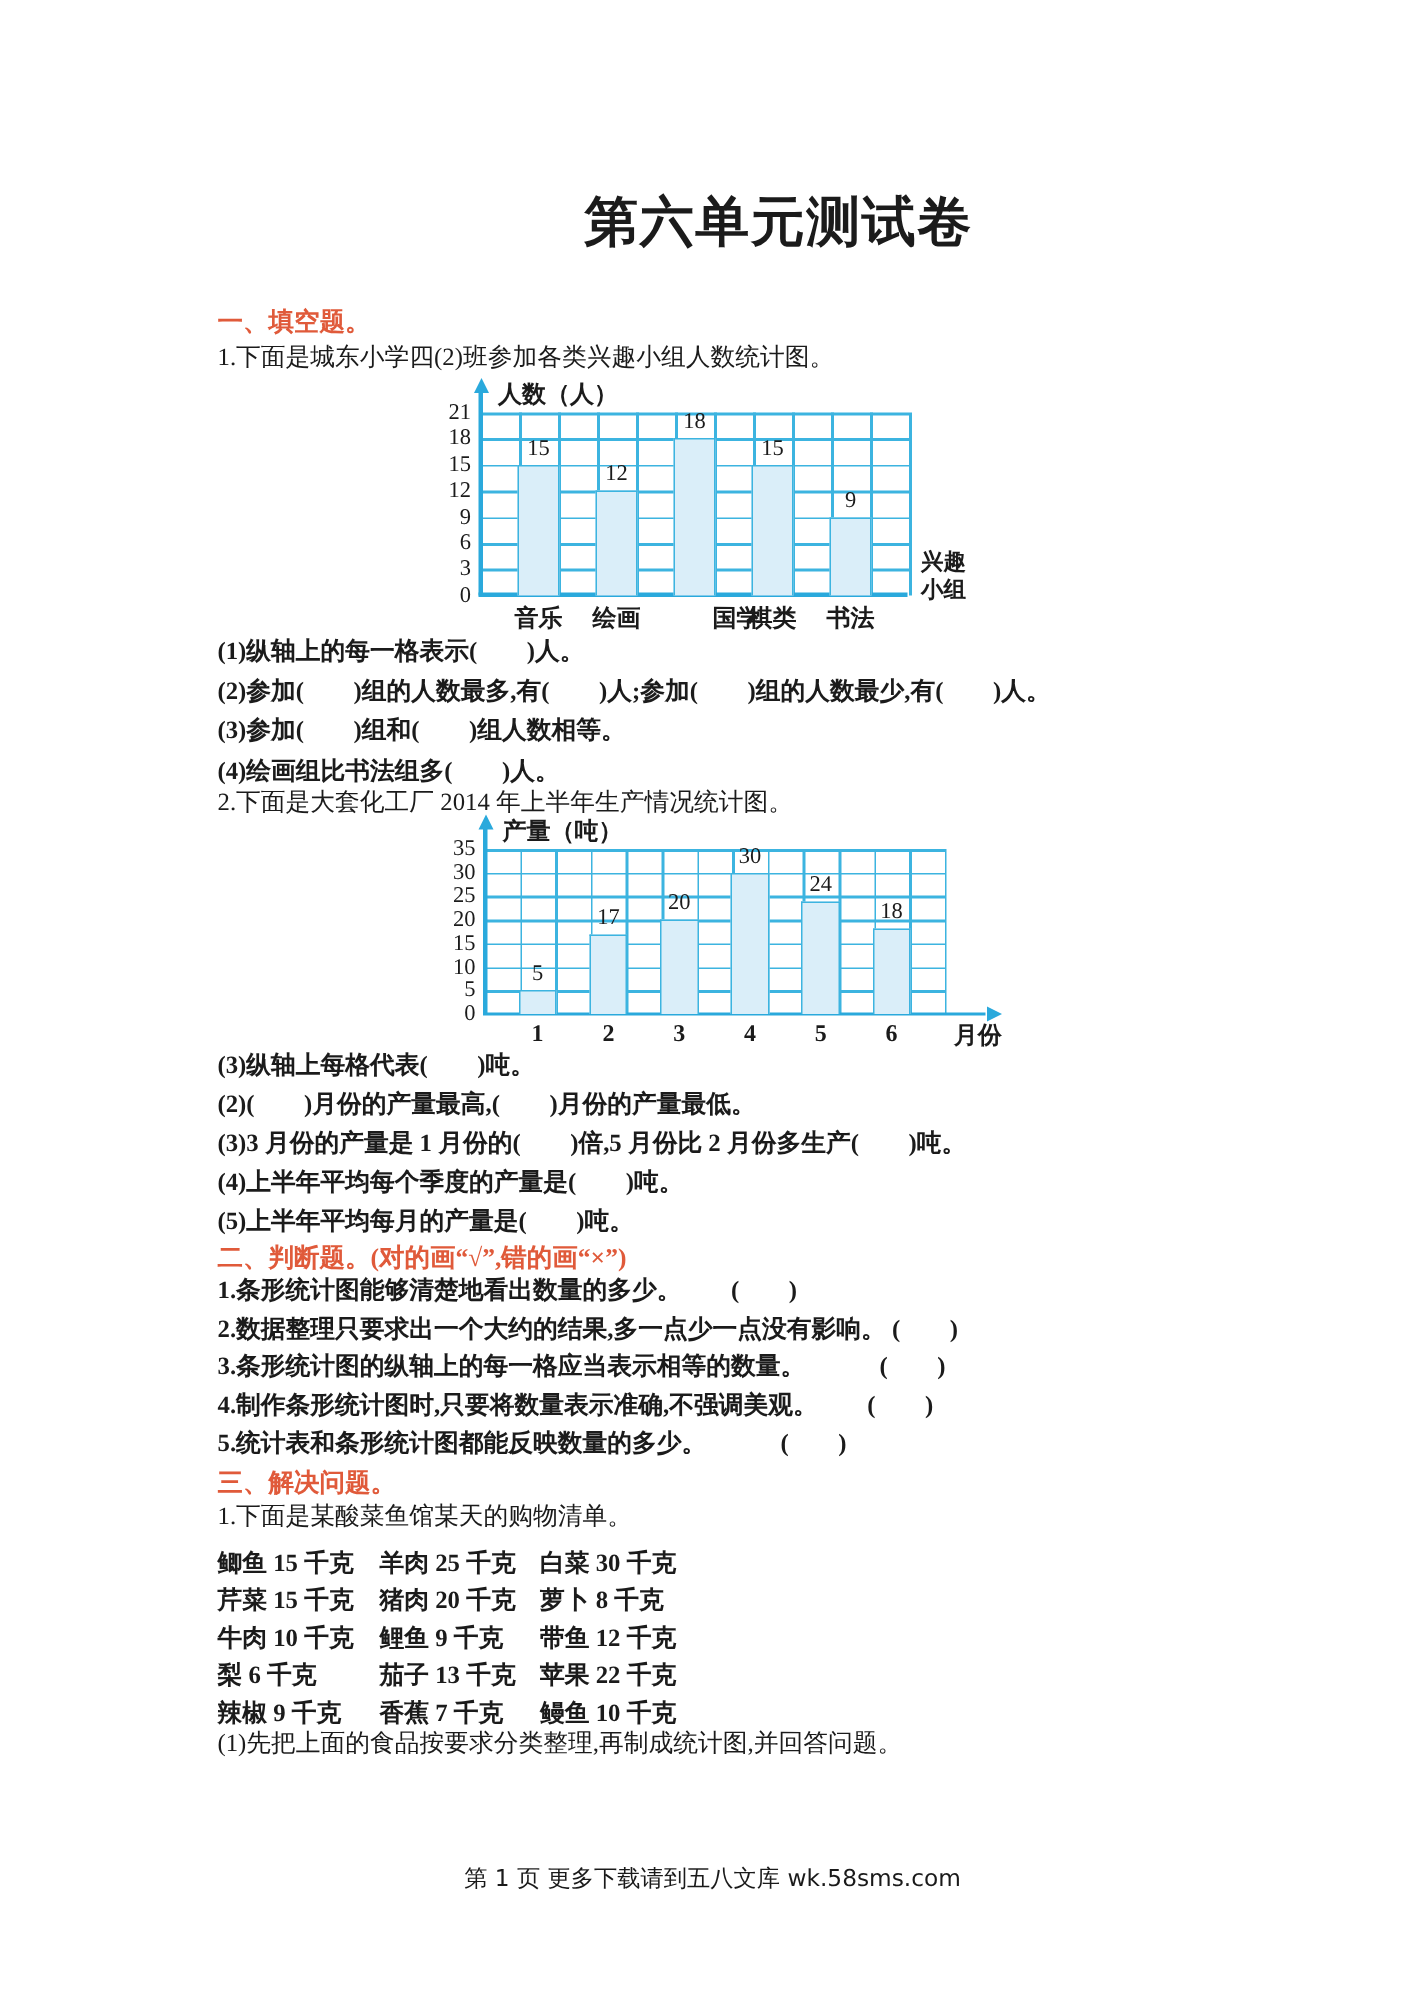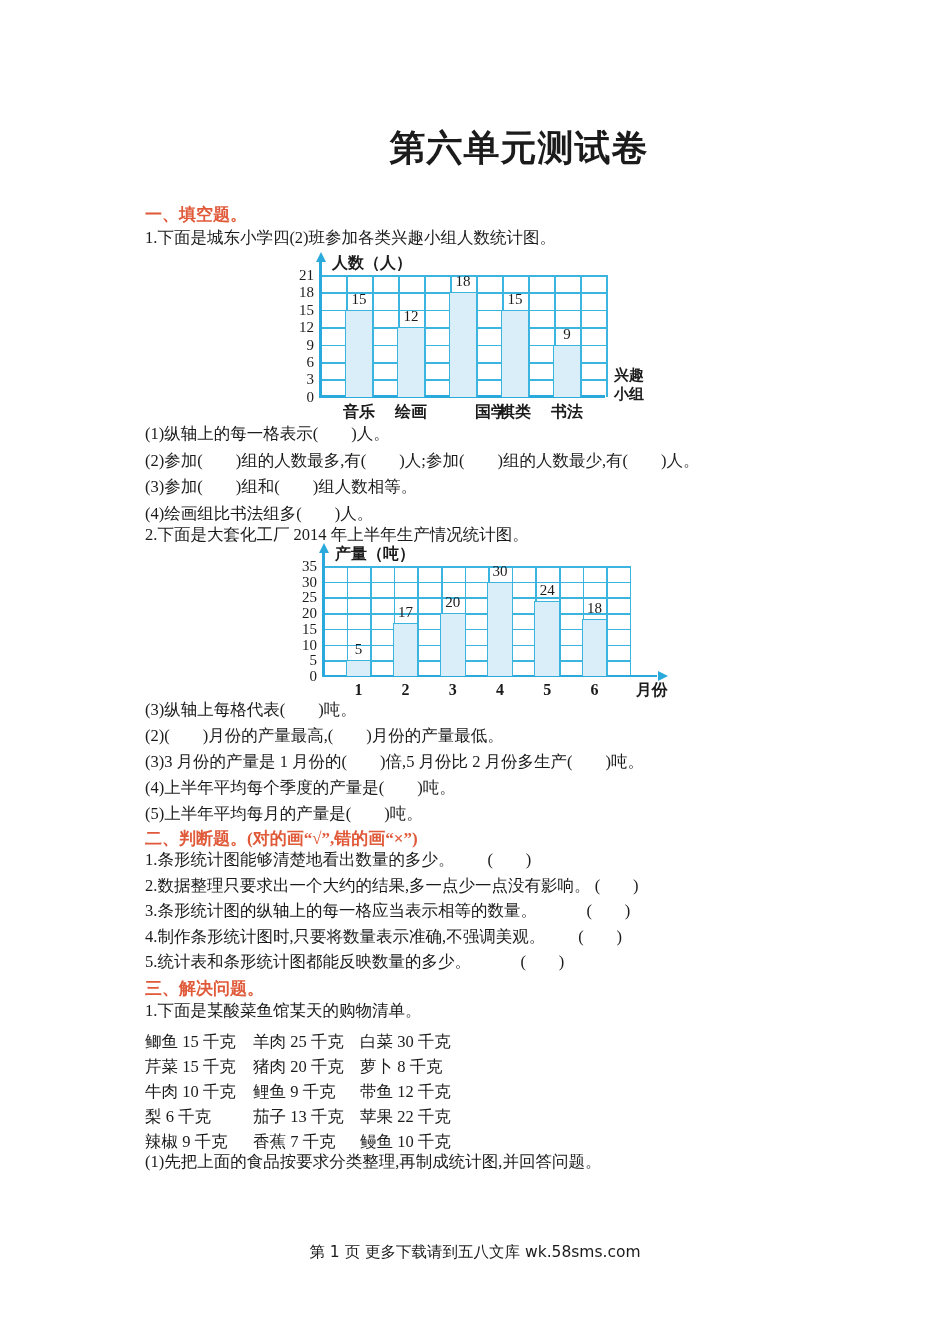--- a/index.html
+++ b/index.html
@@ -2,26 +2,26 @@
 <html style="--orange: #e05a3a; --grid: #3cb4e0; --axis: #2aa9dc; --barfill: #daeef9; --ink: #1b1b1b;"><head>
 <meta charset="utf-8">
 <style>
   html,body{margin:0;padding:0;background:#ffffff;}
   .page{position:relative;width:950px;height:1344px;background:#fff;overflow:hidden;margin:0 auto;
         font-family:"Liberation Serif","DejaVu Serif",serif;color:var(--ink,#1b1b1b);}
   .abs{position:absolute;white-space:nowrap;}
   .title{left:0;width:100%;text-align:center;font-size:36px;font-weight:bold;letter-spacing:1px;padding-left:44px;}
   .sec-header{left:145px;font-size:17px;font-weight:bold;color:var(--orange,#e05a3a);}
   .line{left:145px;font-size:16.5px;line-height:21px;}
-  .lines{left:145px;font-size:16.5px;}
+  .lines{left:145px;font-size:16.5px;font-weight:bold;}
   .lines>div{white-space:nowrap;}
   .q1l>div{line-height:26.5px;}
   .q2l>div{line-height:26px;}
   .s2l>div{line-height:25.5px;}
-  .shop{left:145px;display:grid;grid-template-columns:108px 107px auto;font-size:16.5px;}
+  .shop{left:145px;display:grid;grid-template-columns:108px 107px auto;font-size:16.5px;font-weight:bold;}
   .shop>div{line-height:25px;white-space:nowrap;}
   .footer{left:0;width:100%;text-align:center;font-family:"DejaVu Sans","Liberation Sans",sans-serif;
           font-size:15.5px;color:#1a1a1a;}
   
   .chart{position:absolute;}
   .plot{position:absolute;}
   .hline{position:absolute;left:0;right:0;height:1.5px;background:var(--grid,#3cb4e0);}
   .vline{position:absolute;top:0;bottom:0;width:1.5px;background:var(--grid,#3cb4e0);}
   .bar{position:absolute;bottom:0;background:var(--barfill,#daeef9);border:1.5px solid var(--grid,#3cb4e0);
        border-bottom:none;box-sizing:border-box;z-index:2;}

